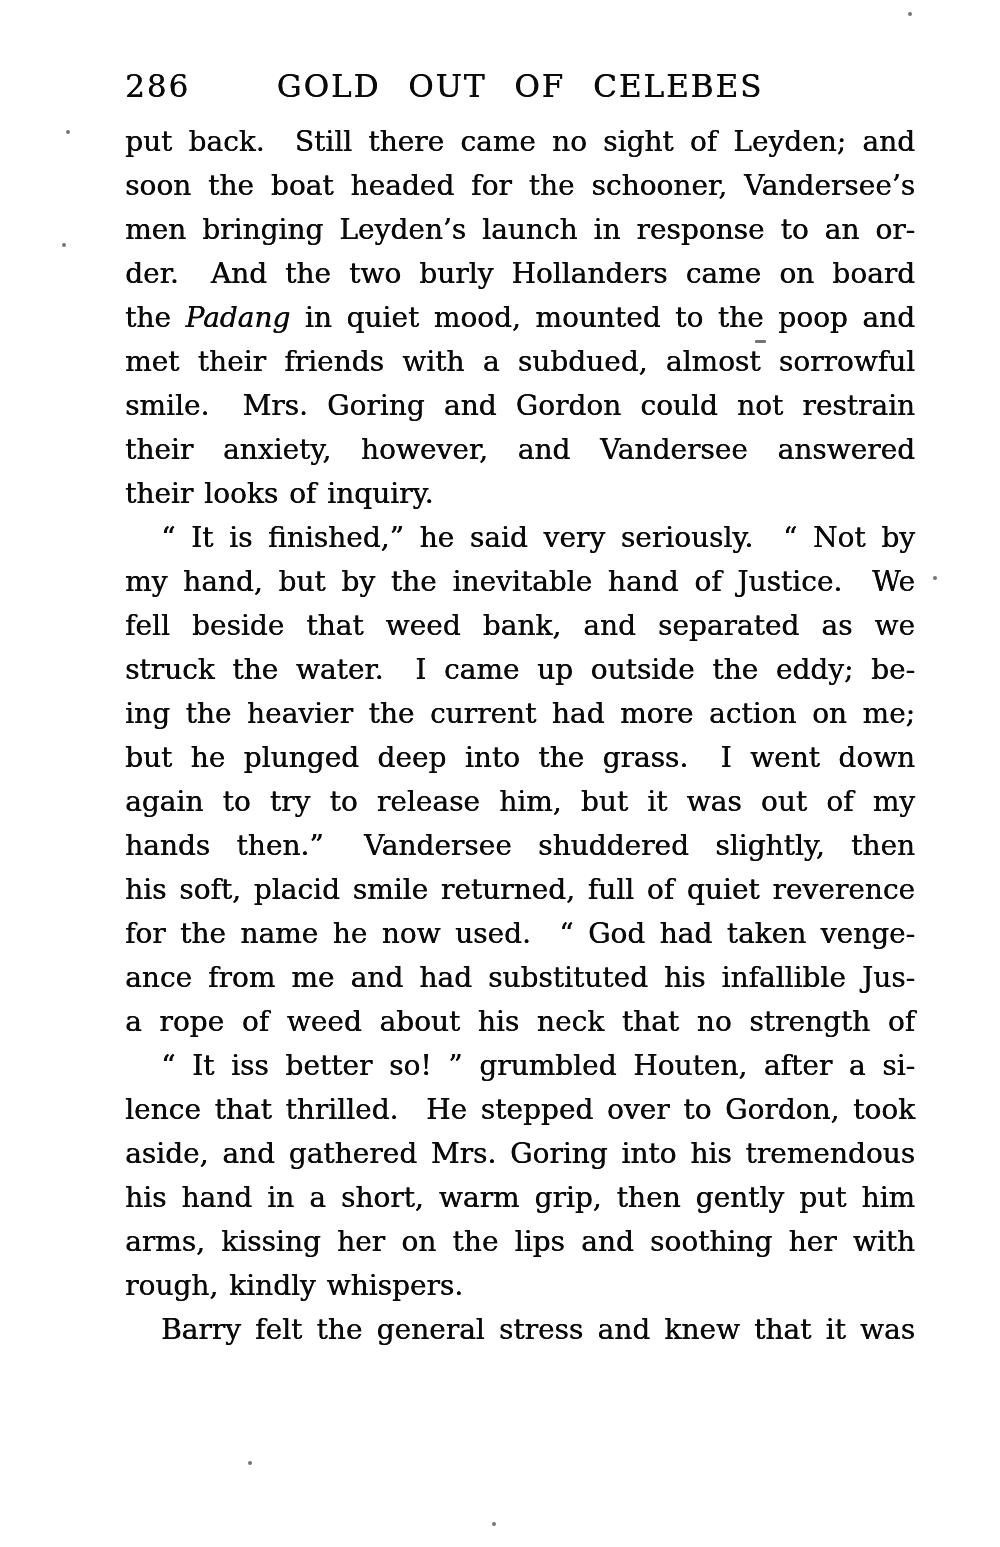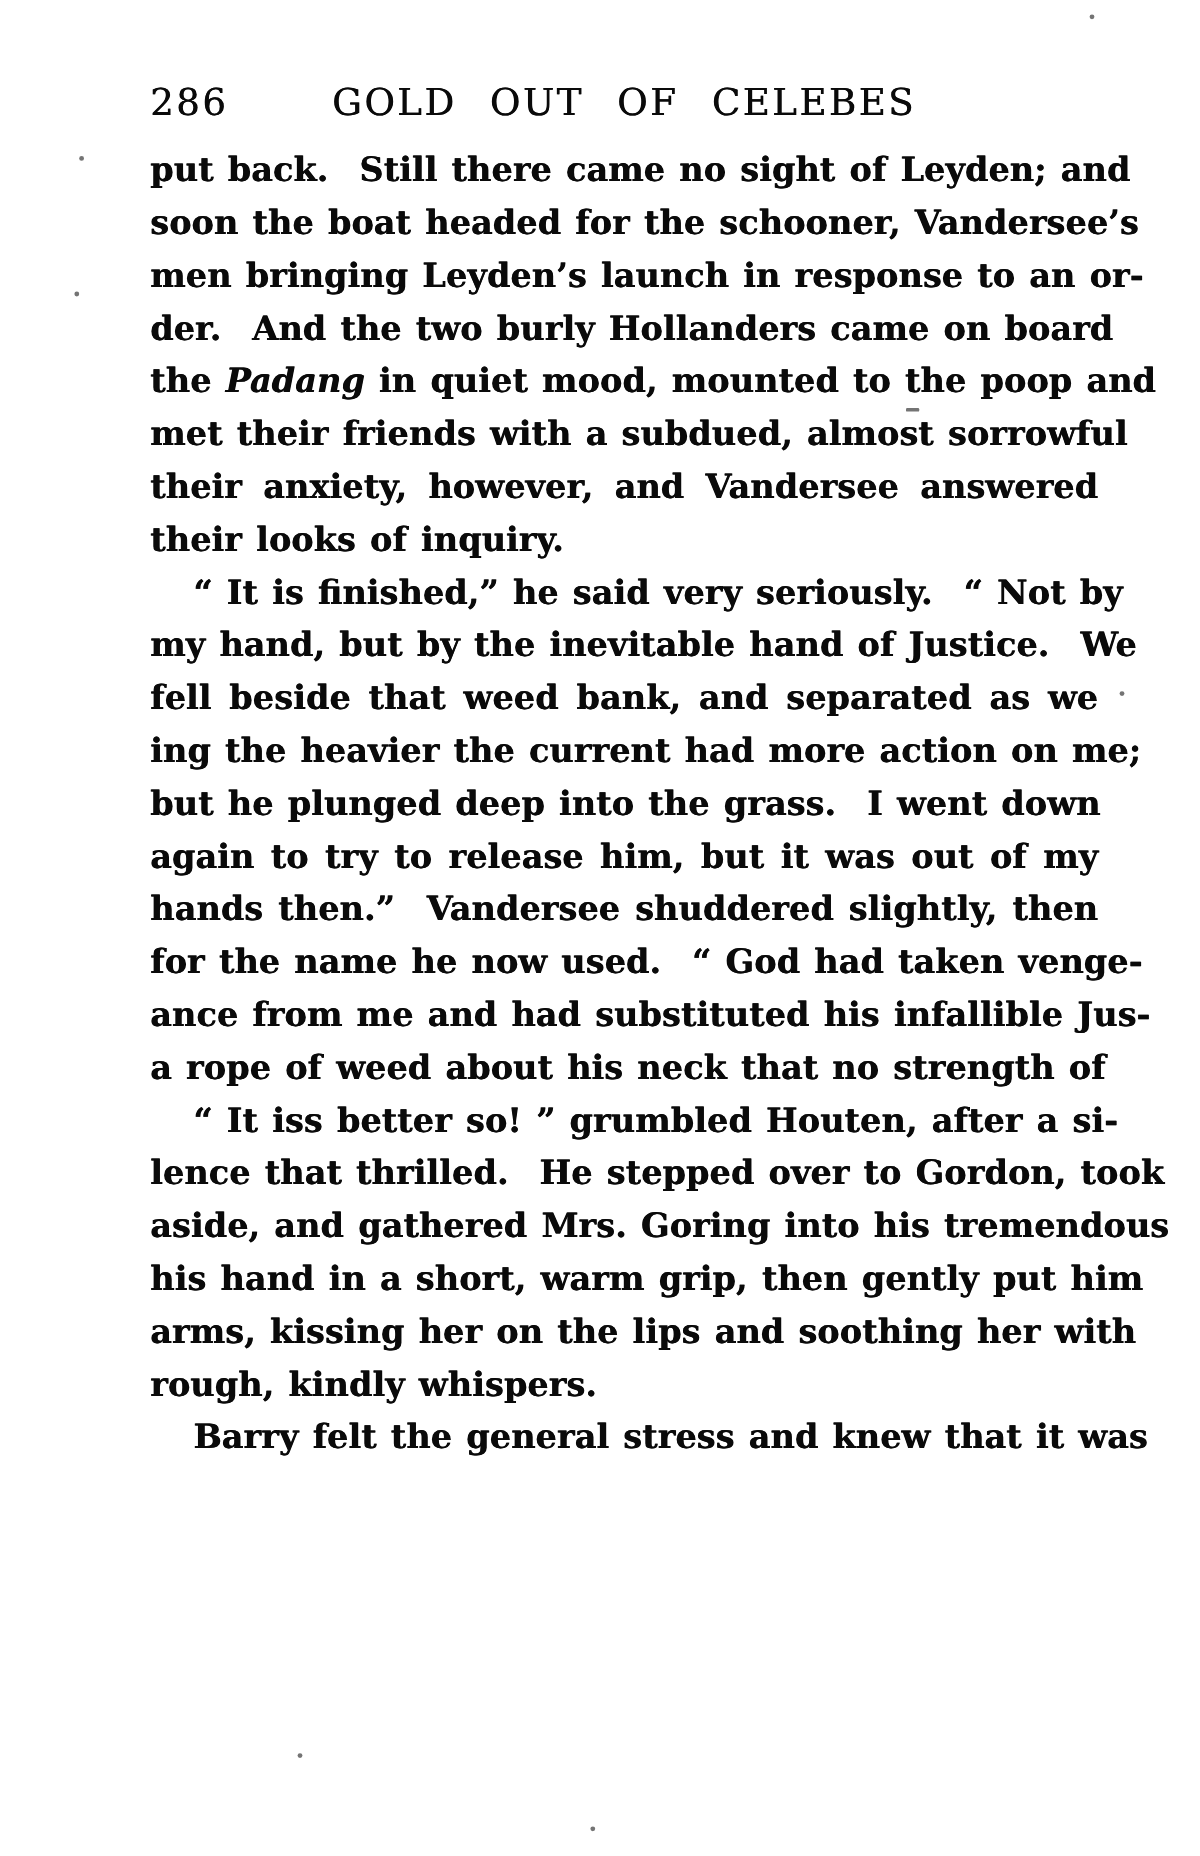--- a/index.html
+++ b/index.html
@@ -37,21 +37,20 @@
     top: 0;
     letter-spacing: 2px;
   }
   .running-title {
     letter-spacing: 2px;
     word-spacing: 16px;
   }
   
   .text-block {
     margin-top: 14px;
-    font-weight: bold;
   }
   .line {
     font-size: 28px;
     line-height: 44px;
     height: 44px;
     text-align: justify;
     text-align-last: justify;
     word-spacing: 2px;
     text-shadow: 0.4px 0 0 currentColor;
     white-space: nowrap;
@@ -88,31 +87,34 @@
   </header>
 
   <main class="text-block">
       <div>
         <div class="line">put back.  Still there came no sight of Leyden; and</div>
         <div class="line">soon the boat headed for the schooner, Vandersee’s</div>
         <div class="line">men bringing Leyden’s launch in response to an or-</div>
         <div class="line">der.  And the two burly Hollanders came on board</div>
         <div class="line">the <i>Padang</i> in quiet mood, mounted to the poop and</div>
         <div class="line">met their friends with a subdued, almost sorrowful</div>
+        <div class="line">smile.  Mrs. Goring and Gordon could not restrain</div>
         <div class="line">their anxiety, however, and Vandersee answered</div>
         <div class="line last">their looks of inquiry.</div>
       </div>
       <div>
         <div class="line indent">“ It is finished,” he said very seriously.  “ Not by</div>
         <div class="line">my hand, but by the inevitable hand of Justice.  We</div>
         <div class="line">fell beside that weed bank, and separated as we</div>
+        <div class="line">struck the water.  I came up outside the eddy; be-</div>
         <div class="line">ing the heavier the current had more action on me;</div>
         <div class="line">but he plunged deep into the grass.  I went down</div>
         <div class="line">again to try to release him, but it was out of my</div>
         <div class="line">hands then.”  Vandersee shuddered slightly, then</div>
+        <div class="line">his soft, placid smile returned, full of quiet reverence</div>
         <div class="line">for the name he now used.  “ God had taken venge-</div>
         <div class="line">ance from me and had substituted his infallible Jus-</div>
         <div class="line">a rope of weed about his neck that no strength of</div>
       </div>
       <div>
         <div class="line indent">“ It iss better so! ” grumbled Houten, after a si-</div>
         <div class="line">lence that thrilled.  He stepped over to Gordon, took</div>
         <div class="line">aside, and gathered Mrs. Goring into his tremendous</div>
         <div class="line">his hand in a short, warm grip, then gently put him</div>
         <div class="line">arms, kissing her on the lips and soothing her with</div>

